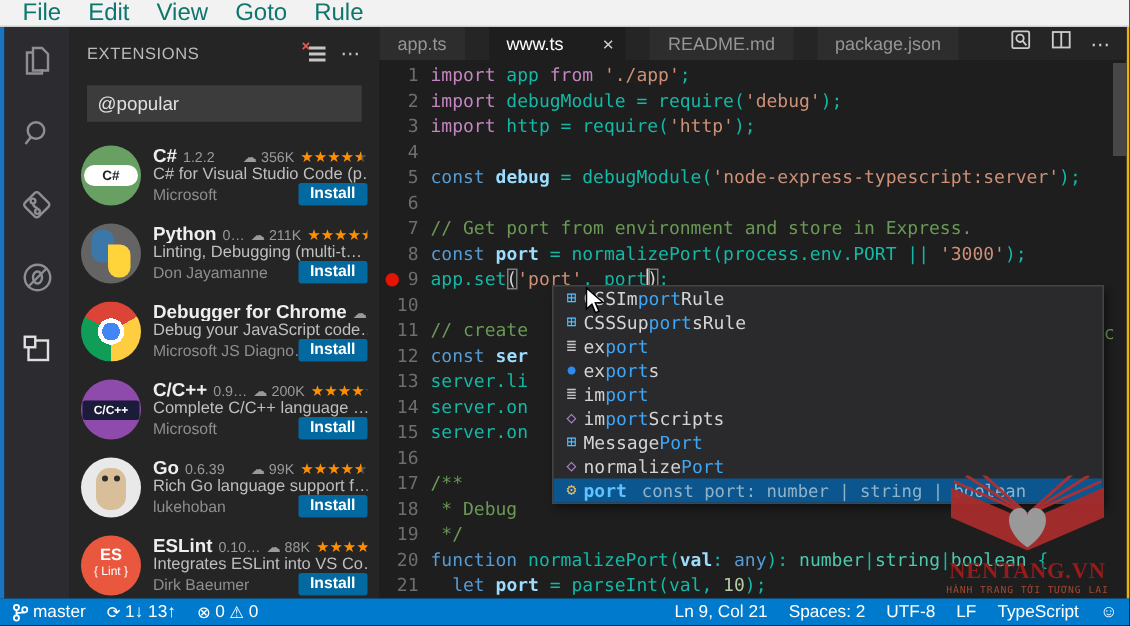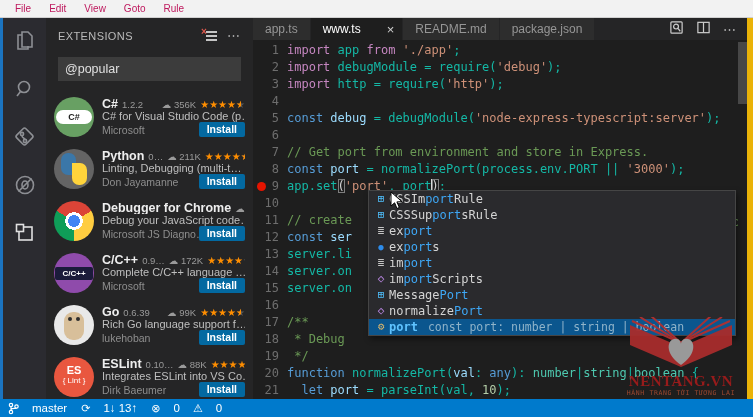--- a/index.html
+++ b/index.html
@@ -3,25 +3,25 @@
 <meta charset="utf-8">
 <style>
   * { margin:0; padding:0; box-sizing:border-box; }
   html,body { width:753px; height:417px; overflow:hidden; background:#1e1e1e;
               font-family:"Liberation Sans", sans-serif; }
   .window { width:753px; height:417px; display:flex; flex-direction:column; }
 
   
   .menubar { height:18px; background:#f2f2f2; display:flex; align-items:center;
              padding-left:6px; flex:0 0 18px; border-bottom:1px solid #d0d0d0;}
-  .menubar .mi { font-size:10px; color:#be185d; padding:0 9px; cursor:default; }
+  .menubar .mi { font-size:16px; color:#0f766e; padding:0 9px; cursor:default; }
 
   
   .main { flex:1 1 auto; display:flex; min-height:0;
-          border-left:3px solid #1b74c0; border-right:6px solid #eab308; }
+          border-left:3px solid #1b74c0; border-right:2px solid #eab308; }
 
   
   .activitybar { width:43px; background:#2b2b30; display:flex; flex-direction:column;
                  align-items:center; padding-top:10px; gap:22px; flex:0 0 43px; }
   .ab-icon { width:26px; height:26px; display:flex; align-items:center; justify-content:center; opacity:.85; }
   .ab-icon svg { stroke:#9fa1a6; fill:none; stroke-width:1.6; }
   .ab-icon.active svg { stroke:#ffffff; }
 
   
   .sidebar { width:207px; background:#252526; flex:0 0 207px; display:flex;
@@ -87,21 +87,21 @@
   .tab-actions svg { stroke:#cccccc; fill:none; stroke-width:1.3; }
   .ta-more { color:#cccccc; font-size:13px; letter-spacing:1px; }
 
   
   .code-area { position:relative; flex:1; overflow:hidden; font-family:"DejaVu Sans Mono", monospace;
                font-size:12px; line-height:17px; padding-top:2px; }
   .cline { display:flex; height:17px; white-space:pre; position:relative; }
   .gutter { width:34px; flex:0 0 34px; text-align:right; color:#6e6e6e; padding-right:8px; position:relative; }
   .bp { position:absolute; left:4px; top:4px; width:9px; height:9px; border-radius:50%; background:#e51400; }
   .ctext { flex:1; color:#d4d4d4; }
-  .tk-kw{color:#569cd6;} .tk-kw2{color:#c586c0;} .tk-w{color:#14b8a6;} .tk-var{color:#9cdcfe;}
+  .tk-kw{color:#569cd6;} .tk-kw2{color:#c586c0;} .tk-w{color:#14b8a6;} .tk-var{color:#9cdcfe;font-weight:bold;}
   .tk-str{color:#ce9178;} .tk-com{color:#6a9955;} .tk-type{color:#4ec9b0;} .tk-num{color:#b5cea8;}
   .tk-brk{ outline:1px solid #7e7e7e; outline-offset:-1px; }
   .cursor { display:inline-block; width:2px; height:13px; background:#d9d9d9; vertical-align:-2px; margin:0 -1px; }
   .overflow-frag { position:absolute; right:8px; top:174px; color:#6a9955; z-index:2; }
 
   
   .vscroll { position:absolute; right:0; top:0; width:9px; bottom:0; }
   .vscroll .thumb { position:absolute; top:2px; height:62px; left:0; right:0; background:#474747; }
 
   
@@ -123,21 +123,21 @@
   
   .watermark { position:absolute; right:2px; bottom:2px; width:128px; z-index:8; text-align:center;
                pointer-events:none; opacity:.95; }
   .wm-title { font-family:"Liberation Serif", serif; font-weight:bold; font-size:15px; color:#9e1b1b;
               letter-spacing:.5px; line-height:15px; }
   .wm-sub { font-size:6.5px; color:#a84b30; letter-spacing:.6px; line-height:8px; }
 
   
   .statusbar { height:18px; background:#007acc; color:#ffffff; display:flex; align-items:center;
                font-size:11.5px; padding:0 8px; flex:0 0 18px; }
-  .sb-item { display:flex; align-items:center; gap:13px; margin-right:14px; white-space:nowrap; }
+  .sb-item { display:flex; align-items:center; gap:3px; margin-right:14px; white-space:nowrap; }
   .sb-right { margin-left:auto; display:flex; align-items:center; }
   .sb-right .sb-item { margin-right:0; margin-left:14px; }
   .sb-ic { font-size:11px; }
   .branch-svg { stroke:#ffffff; fill:none; stroke-width:1.2; }
 </style>
 </head>
 <body>
 
 <div class="window">
 
@@ -254,21 +254,21 @@
             </div>
           </div>
           <div class="ext-row">
             <div class="ext-icon icon-cpp">
               <div class="band">C/C++</div>
             </div>
             <div class="ext-body">
               <div class="ext-l1">
                 <span class="ext-name">C/C++</span>
                 <span class="ext-ver">0.9…</span>
-                <span class="ext-dl">☁ 172K</span>
+                <span class="ext-dl">☁ 200K</span>
                 <span class="stars"><span class="star full">★</span><span class="star full">★</span><span class="star full">★</span><span class="star full">★</span><span class="star">★</span></span>
               </div>
               <div class="ext-desc">Complete C/C++ language …</div>
               <div class="ext-l3">
                 <span class="ext-pub">Microsoft</span>
                 <button class="install-btn">Install</button>
               </div>
             </div>
           </div>
           <div class="ext-row">
@@ -308,21 +308,21 @@
                 <span class="ext-pub">Dirk Baeumer</span>
                 <button class="install-btn">Install</button>
               </div>
             </div>
           </div>
         </div>
     </div>
 
     <div class="editor">
       <div class="tabbar">
-        <span id="tabs-mount" style="display: flex;">
+        <span id="tabs-mount" style="display: flex; gap: 15px;">
             <span class="tab">
               <span>app.ts</span>
             </span>
             <span class="tab active">
               <span>www.ts</span>
               <span class="close">×</span>
             </span>
             <span class="tab">
               <span>README.md</span>
             </span>
@@ -430,14 +430,22 @@
     <span class="sb-item">
       <span class="sb-ic">⟳</span>
       <span>1↓ 13↑</span>
     </span>
     <span class="sb-item">
       <span class="sb-ic">⊗</span>
       <span>0</span>
       <span class="sb-ic">⚠</span>
       <span>0</span>
     </span>
+    <span class="sb-right">
+      <span class="sb-item">Ln 9, Col 21</span>
+      <span class="sb-item">Spaces: 2</span>
+      <span class="sb-item">UTF-8</span>
+      <span class="sb-item">LF</span>
+      <span class="sb-item">TypeScript</span>
+      <span class="sb-item">☺</span>
+    </span>
   </div>
 </div>
 
 </body></html>

